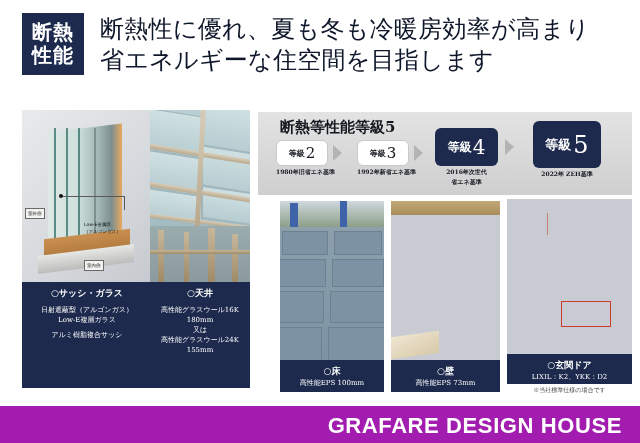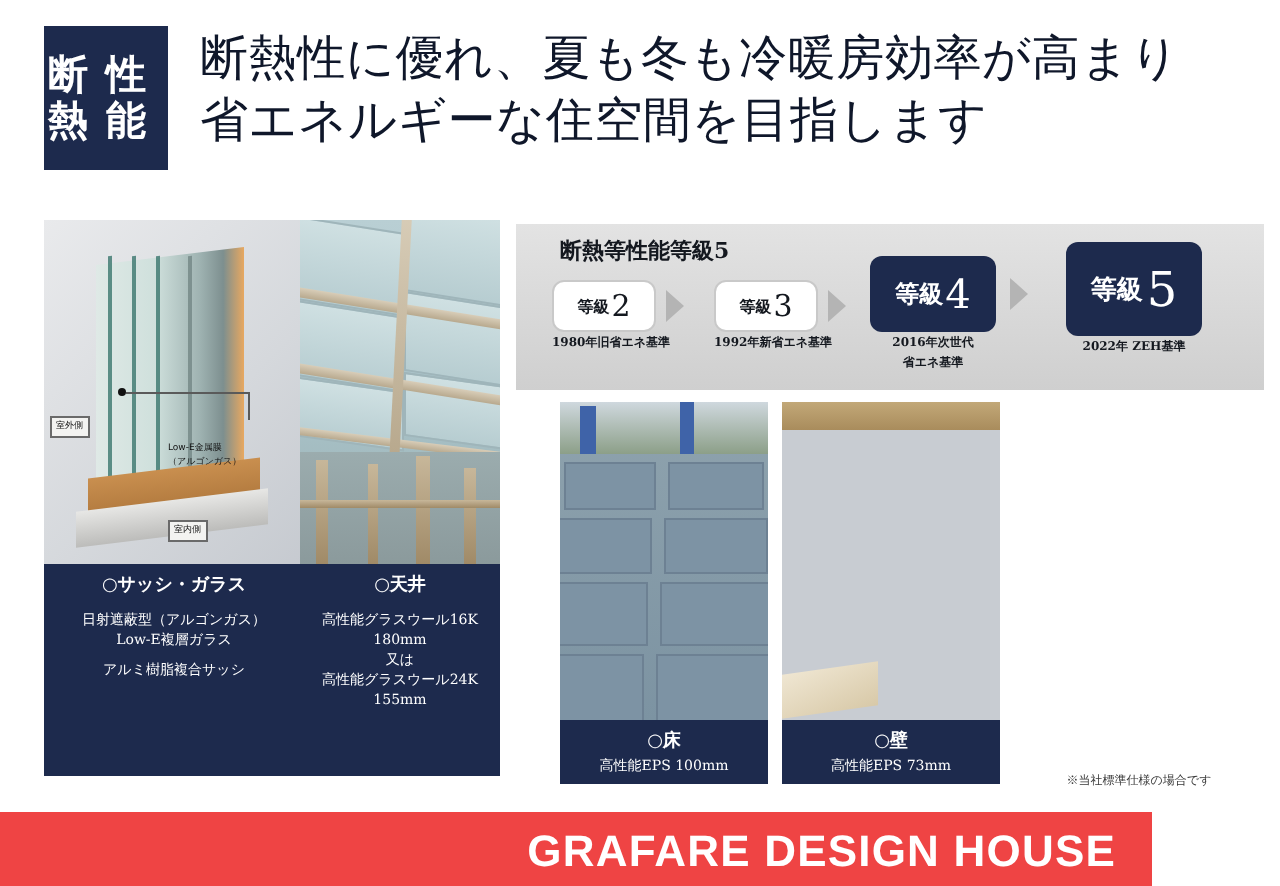--- a/index.html
+++ b/index.html
@@ -8,24 +8,24 @@
     background:#ffffff;
     font-family:"Liberation Serif","DejaVu Serif",serif;
     overflow:hidden;
     position:relative;
   }
   .page{position:relative;width:640px;height:443px;}
 
   
   .header{position:absolute;left:0;top:0;width:640px;height:100px;}
   .badge{
-    position:absolute;left:22px;top:13px;width:62px;height:72px;
+    position:absolute;left:22px;top:13px;width:62px;height:62px;
     background:#1d2a4d;border:2px solid #1d2a4d;
     box-sizing:border-box;
-    display:flex;flex-direction:row;align-items:center;justify-content:center;
+    display:flex;flex-direction:column;align-items:center;justify-content:center;
     color:#ffffff;
   }
   .badge span{
     display:block;font-size:20px;line-height:23px;letter-spacing:1px;
     font-weight:bold;font-family:"DejaVu Serif",serif;
   }
   .headline{
     position:absolute;left:100px;top:14px;width:530px;
     color:#0f172a;
   }
@@ -35,21 +35,21 @@
     white-space:nowrap;
   }
 
   
   .grade-panel{
     position:absolute;left:258px;top:112px;width:374px;height:83px;
     background:linear-gradient(180deg,#e3e3e3 0%,#d8d8d8 55%,#cfcfcf 100%);
   }
   .grade-title{
     position:absolute;left:22px;top:6px;
-    font-size:11px;font-weight:bold;color:#14181f;
+    font-size:15px;font-weight:bold;color:#14181f;
     font-family:"DejaVu Serif",serif;white-space:nowrap;
   }
   .step{position:absolute;text-align:center;}
   .step .box{
     display:flex;align-items:center;justify-content:center;
     border-radius:6px;box-sizing:border-box;
     font-family:"DejaVu Serif",serif;white-space:nowrap;
   }
   .step .box .lbl{font-weight:bold;}
   .step.light .box{background:#ffffff;color:#14181f;border:1px solid #c9c9c9;}
@@ -110,22 +110,22 @@
   .c-door .caption{height:30px;}
 
   .footnote{
     position:absolute;left:507px;top:386px;width:125px;
     text-align:center;font-size:6px;color:#3a3a3a;
     font-family:"DejaVu Serif",serif;
   }
 
   
   .footer{
-    position:absolute;left:0;top:406px;width:576px;height:37px;
-    background:#ef4444;
+    position:absolute;left:0;top:406px;width:640px;height:37px;
+    background:#a21caf;
   }
   .brand{
     position:absolute;right:18px;top:7px;
     color:#ffffff;font-size:22px;letter-spacing:0.6px;
     font-family:"Liberation Sans","DejaVu Sans",sans-serif;
     font-weight:600;
   }
 
   
   
@@ -327,20 +327,43 @@
       <div class="wl-floor"></div>
       <div style="position:absolute;left:0;top:0;width:109px;height:14px;background:linear-gradient(180deg,#c2a878 0%,#a98c5c 100%);"></div>
       <div style="position:absolute;left:0;bottom:4px;width:48px;height:22px;background:linear-gradient(160deg,#efe6d2 0%,#d8c9a8 100%);transform:skewY(-8deg);"></div>
     </div>
     <div class="caption">
       <div class="ctitle">○壁</div>
       <div class="cline">高性能EPS 73mm</div>
     </div>
   </div>
 
+  <div class="card c-door">
+    <div class="photo">
+      <div class="dr-bg"></div>
+
+      <div class="dr-white" style="left:4px;top:10px;width:56px;height:44px;transform:skewY(14deg);"></div>
+      <div class="dr-wood" style="left:58px;top:4px;width:22px;height:62px;"></div>
+      <div class="dr-dark" style="left:80px;top:6px;width:26px;height:58px;"></div>
+
+      <div class="dr-line" style="left:40px;top:14px;width:28px;"></div>
+      <div style="position:absolute;left:40px;top:14px;width:1px;height:22px;background:#d07a78;"></div>
+
+      <div class="dr-line" style="left:8px;top:72px;width:50px;"></div>
+      <div class="dr-line" style="left:8px;top:84px;width:56px;"></div>
+      <div class="dr-line" style="left:8px;top:100px;width:60px;"></div>
+
+      <div style="position:absolute;left:54px;top:102px;width:48px;height:24px;border:1px solid #d03a2a;"></div>
+
+    </div>
+    <div class="caption">
+      <div class="ctitle">○玄関ドア</div>
+      <div class="cline">LIXIL：K2、YKK：D2</div>
+    </div>
+  </div>
 
   <div class="footnote">※当社標準仕様の場合です</div>
 
   <div class="footer">
     <div class="brand">GRAFARE DESIGN HOUSE</div>
   </div>
 
 </div>
 
 </body></html>

